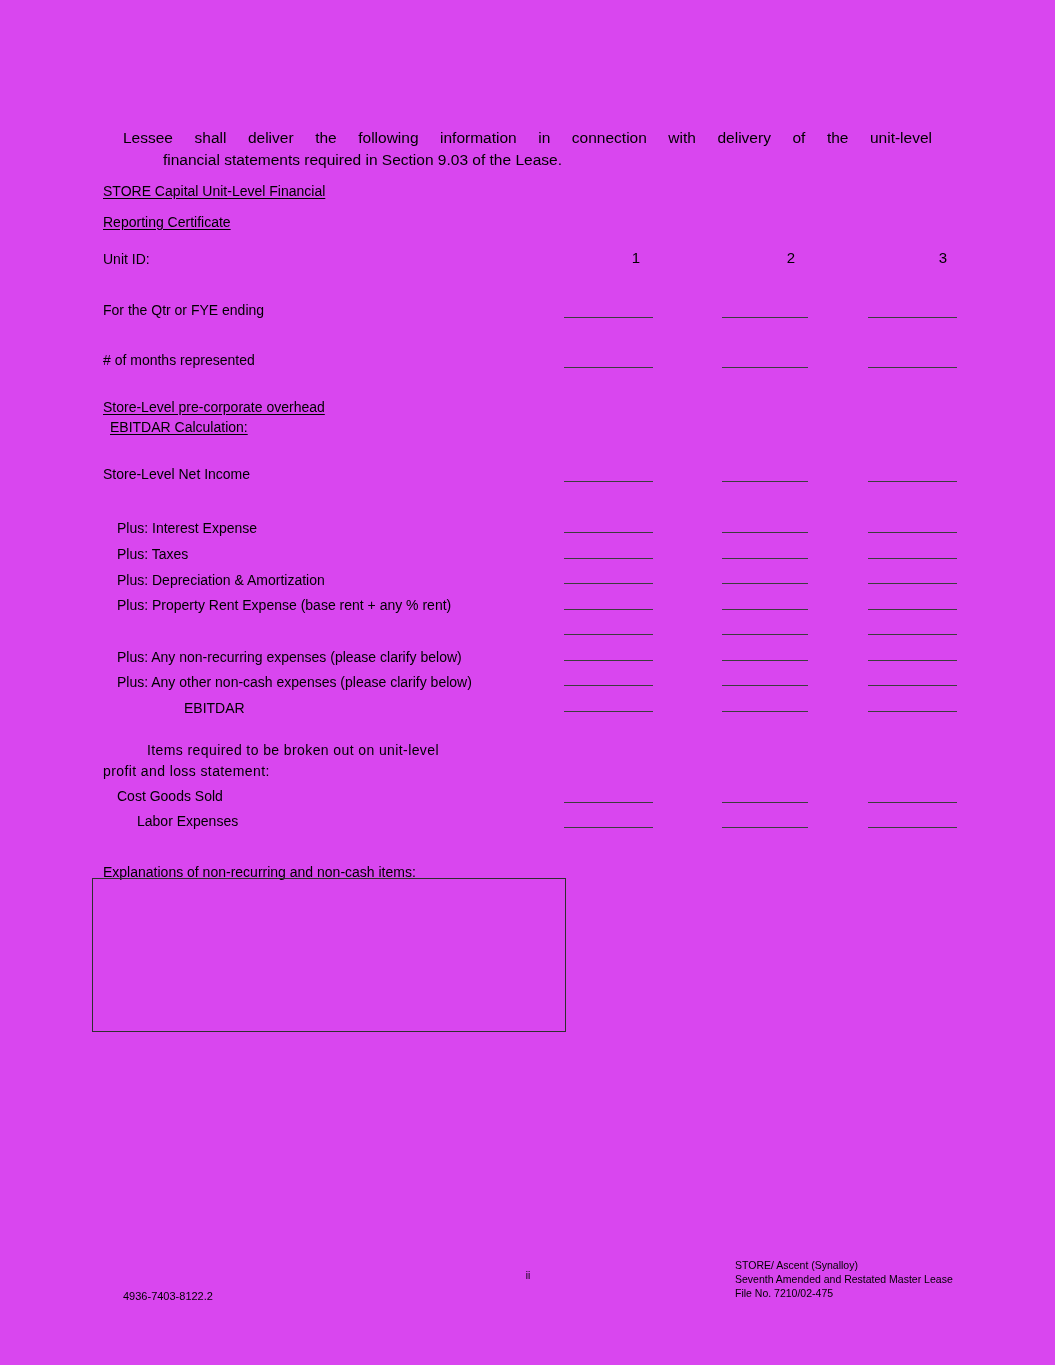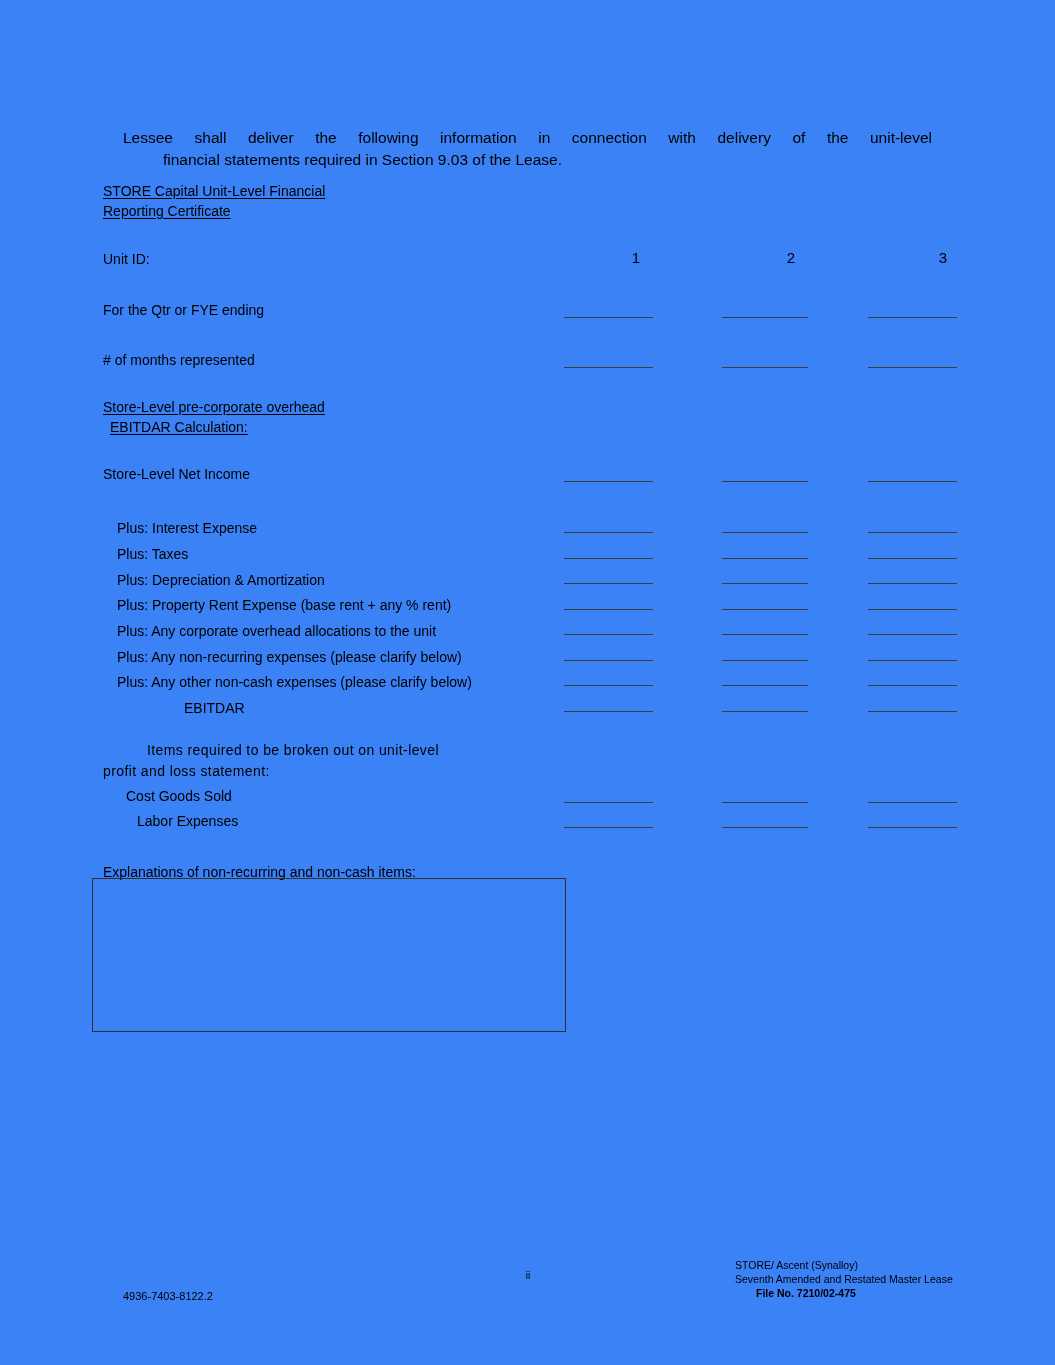--- a/index.html
+++ b/index.html
@@ -1,21 +1,21 @@
 <!DOCTYPE html>
 <html><head>
 <meta charset="utf-8">
 <style>
   * { margin: 0; padding: 0; box-sizing: border-box; }
   html, body { background: #ffffff; }
   #page {
     position: relative;
     width: 1055px;
     height: 1365px;
-    background: #3b82f6;
+    background: #d946ef;
     font-family: "Liberation Sans", sans-serif;
     color: #000000;
     overflow: hidden;
   }
   .t {
     position: absolute;
     font-size: 14px;
     line-height: 20px;
     color: #000000;
     white-space: nowrap;
@@ -67,21 +67,21 @@
 </style>
 </head>
 <body>
 
 <div id="page">
 
   <div class="intro just" style="top:127px;">Lessee shall deliver the following information in connection with delivery of the unit-level</div>
   <div class="intro" style="top:149px;margin-left:40px;">financial statements required in Section 9.03 of the Lease.</div>
 
   <div class="t u" style="left:103px; top:181px;">STORE Capital Unit-Level Financial</div>
-  <div class="t u" style="left:103px; top:201px;text-align:center;">Reporting Certificate</div>
+  <div class="t u" style="left:103px; top:212px;text-align:center;">Reporting Certificate</div>
 
   <div class="t" style="left:103px; top:249px;">Unit ID:</div>
   <div class="num" style="left:625px; top:249px;">1</div>
   <div class="num" style="left:780px; top:249px;">2</div>
   <div class="num" style="left:932px; top:249px;">3</div>
 
   <div class="t" style="left:103px; top:300px;">For the Qtr or FYE ending</div>
   <div class="linerow" style="top:317px;">
     <i class="bline c1"></i>
     <i class="bline c2"></i>
@@ -126,21 +126,20 @@
     <i class="bline c3"></i>
   </div>
 
   <div class="t" style="left:117px; top:595px;">Plus: Property Rent Expense (base rent + any % rent)</div>
   <div class="linerow" style="top:609px;">
     <i class="bline c1"></i>
     <i class="bline c2"></i>
     <i class="bline c3"></i>
   </div>
 
-  <div class="t" style="left:117px; top:621px;">Plus: Any corporate overhead allocations to the unit</div>
   <div class="linerow" style="top:634px;">
     <i class="bline c1"></i>
     <i class="bline c2"></i>
     <i class="bline c3"></i>
   </div>
 
   <div class="t" style="left:117px; top:647px;">Plus: Any non-recurring expenses (please clarify below)</div>
   <div class="linerow" style="top:660px;">
     <i class="bline c1"></i>
     <i class="bline c2"></i>
@@ -157,36 +156,36 @@
   <div class="t" style="left:152px; top:698px;margin-left:32px;">EBITDAR</div>
   <div class="linerow" style="top:711px;">
     <i class="bline c1"></i>
     <i class="bline c2"></i>
     <i class="bline c3"></i>
   </div>
 
   <div class="t ls" style="left:103px; top:740px;margin-left:44px;">Items required to be broken out on unit-level</div>
   <div class="t ls" style="left:103px; top:761px;">profit and loss statement:</div>
 
-  <div class="t" style="left:126px; top:786px;">Cost Goods Sold</div>
+  <div class="t" style="left:117px; top:786px;">Cost Goods Sold</div>
   <div class="linerow" style="top:802px;">
     <i class="bline c1"></i>
     <i class="bline c2"></i>
     <i class="bline c3"></i>
   </div>
 
   <div class="t" style="left:117px; top:811px;margin-left:20px;">Labor Expenses</div>
   <div class="linerow" style="top:827px;">
     <i class="bline c1"></i>
     <i class="bline c2"></i>
     <i class="bline c3"></i>
   </div>
 
   <div class="t" style="left:103px; top:862px;">Explanations of non-recurring and non-cash items:</div>
   <div id="explain-box"></div>
 
   <div class="t foot-left" style="left:123px; top:1286px;">4936-7403-8122.2</div>
   <div class="t page-num" style="left:517px; top:1266px; width:22px; text-align:center;">ii</div>
   <div class="t foot" style="left:735px; top:1258px;">STORE/ Ascent (Synalloy)</div>
   <div class="t foot" style="left:735px; top:1272px;">Seventh Amended and Restated Master Lease</div>
-  <div class="t foot" style="left:756px; top:1286px;font-weight:bold;">File No. 7210/02-475</div>
+  <div class="t foot" style="left:735px; top:1286px;">File No. 7210/02-475</div>
 
 </div>
 
 </body></html>

